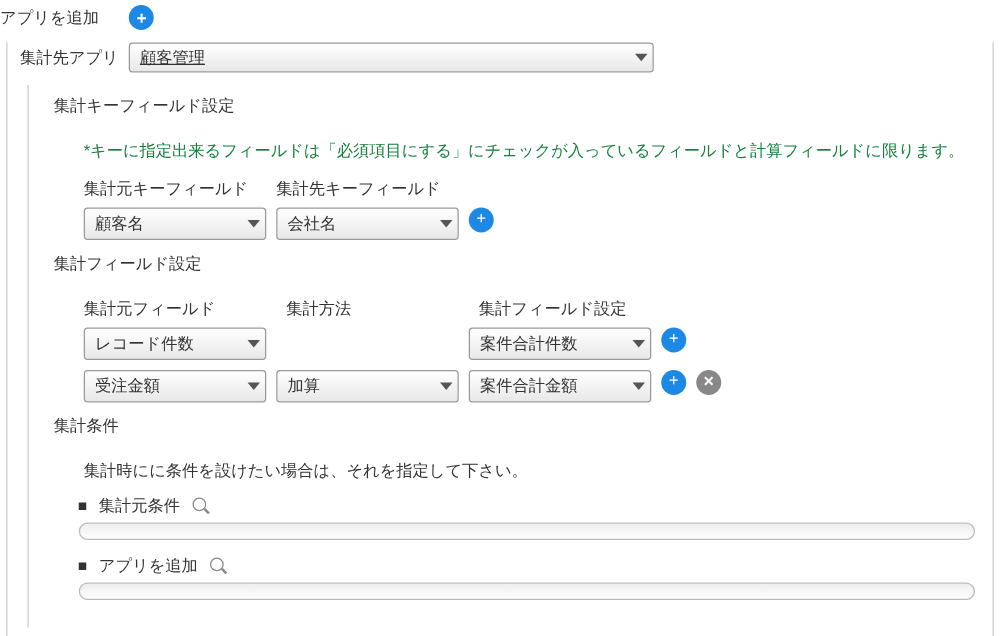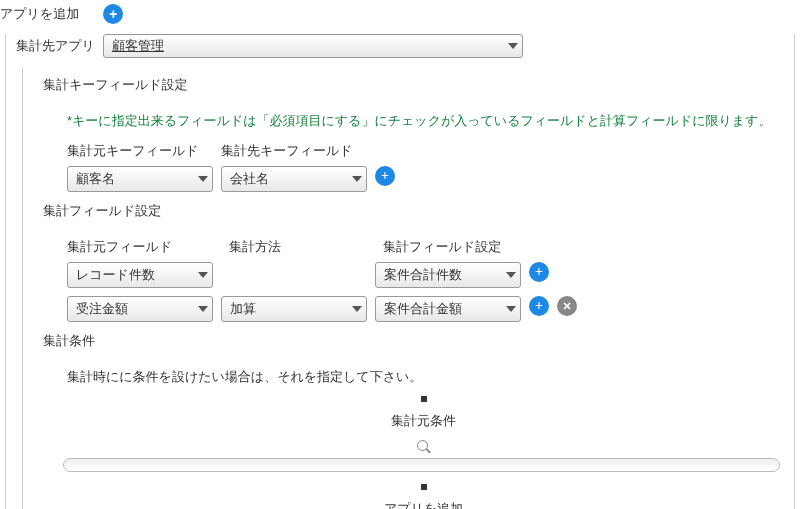--- a/index.html
+++ b/index.html
@@ -106,21 +106,20 @@
 }
 .spacer { width: 146px; height: 26px; }
 .cond-head {
   margin: 0 0 10px 4px;
 }
 .cond-label {
   display: flex;
   align-items: center;
   gap: 10px;
   margin: 0 0 4px 0;
-  flex-direction: column;
 }
 .cond-label .sq {
   width: 6px; height: 6px; background: #333;
 }
 .magnify {
   width: 14px; height: 14px;
   position: relative;
 }
 .magnify::before {
   content: "";

